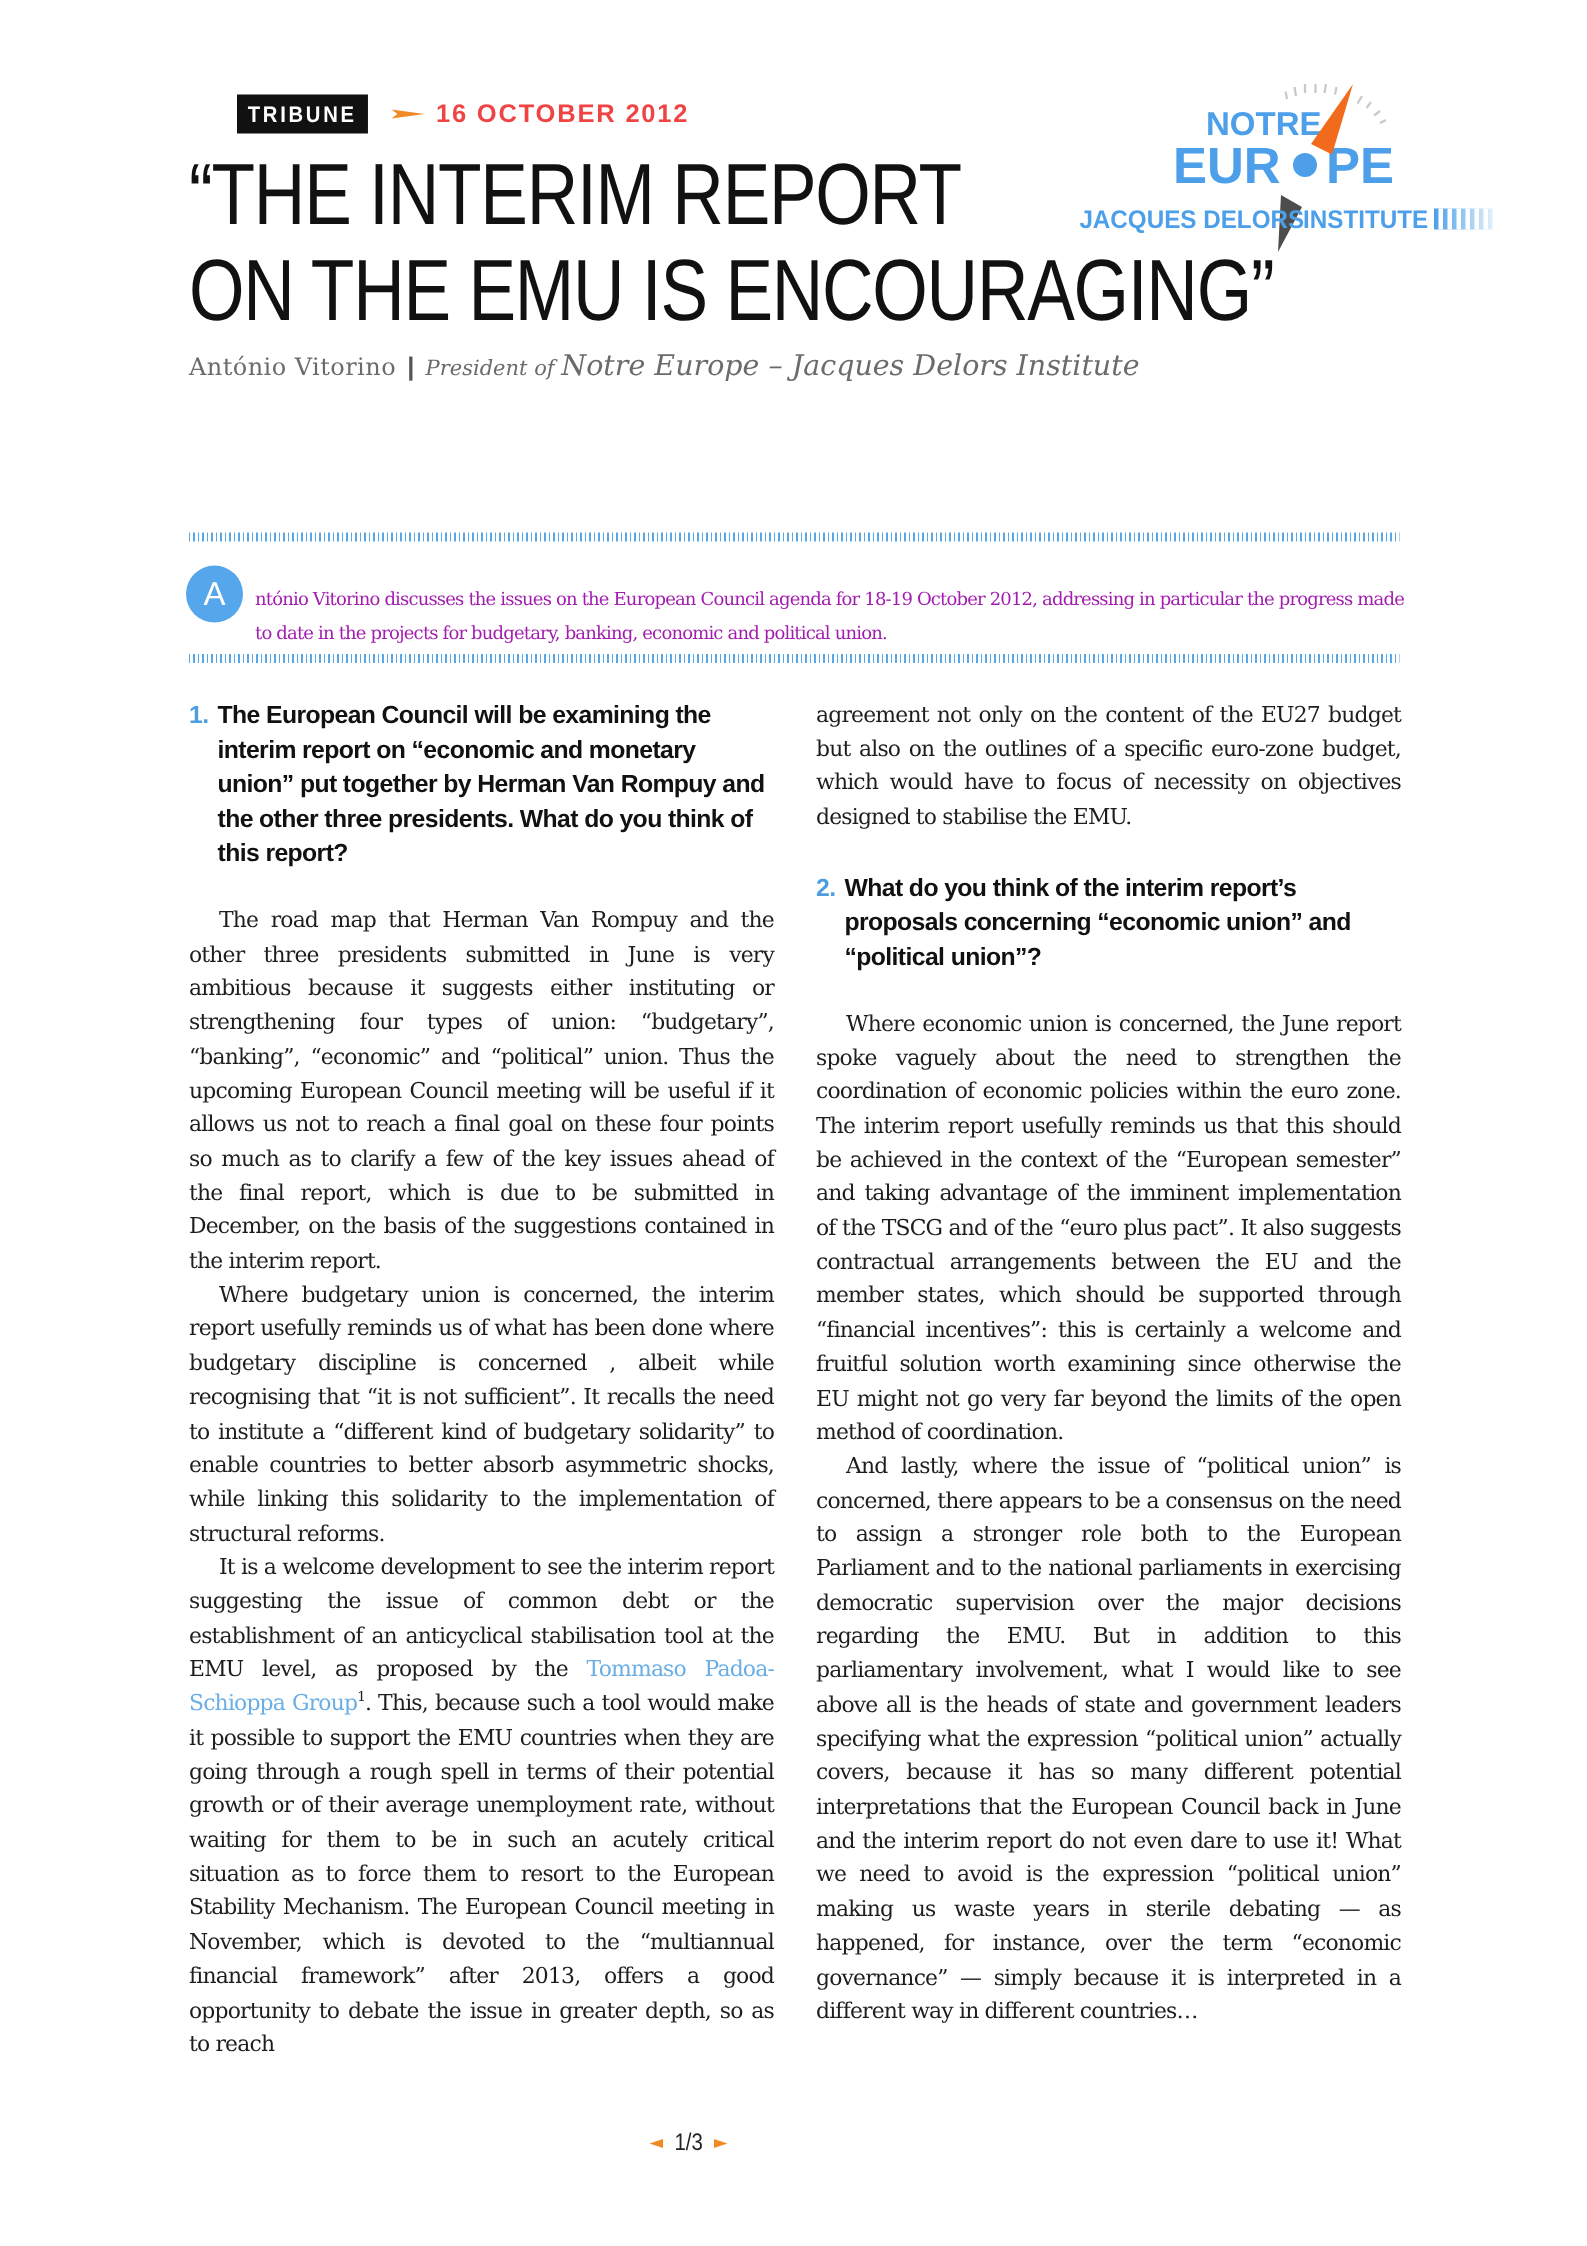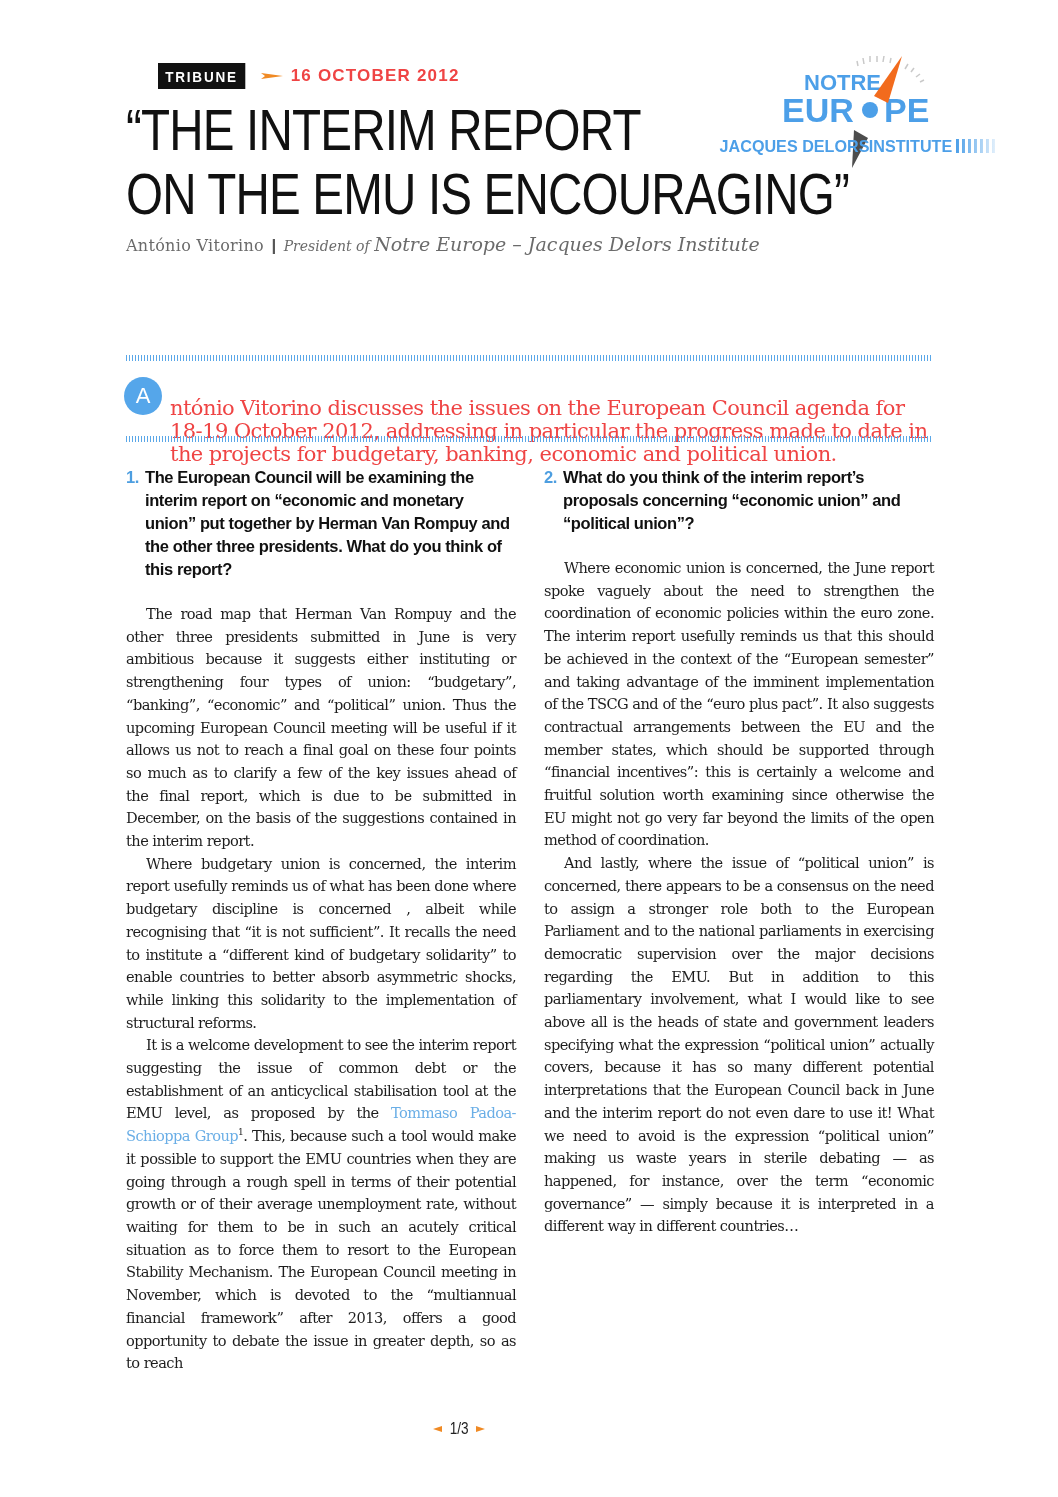--- a/index.html
+++ b/index.html
@@ -22,21 +22,21 @@
 
   
   .logo { position: absolute; left: 712px; top: 48px; width: 290px; height: 125px; }
 
   
   .rule { position: absolute; left: 126px; width: 807px; height: 6px;
           background: repeating-linear-gradient(90deg, #5aa7e8 0 1px, transparent 1px 3px); }
   .rule.top { top: 355px; }
   .rule.bottom { top: 436px; }
   .dropcap { position: absolute; left: 124px; top: 377px; width: 38px; height: 38px; border-radius: 50%; background: #55a6ea; color: #fff; font-family: "Liberation Sans", sans-serif; font-size: 22px; line-height: 38px; text-align: center; }
-  .intro { position: absolute; left: 170px; top: 376px; width: 770px; font-family: "DejaVu Serif", serif; font-size: 21px; line-height: 23px; color: #ef4444; letter-spacing: -0.55px; }
+  .intro { position: absolute; left: 170px; top: 376px; width: 770px; font-family: "DejaVu Serif", serif; font-size: 12px; line-height: 23px; color: #a21caf; letter-spacing: -0.55px; }
 
   
   .col { position: absolute; top: 466px; width: 390px; }
   .col.left { left: 126px; }
   .col.right { left: 544px; }
   .q { display: flex; font-family: "Liberation Sans", sans-serif; font-weight: bold; font-size: 16.5px; line-height: 23px; color: #111; letter-spacing: -0.4px; margin: 0 0 22px 0; }
   .q .num { color: #4d9ee0; width: 19px; flex: none; }
   .q .qt { flex: 1; }
   .p { font-family: "DejaVu Serif", serif; font-size: 14.6px; line-height: 22.7px; text-align: justify; margin: 0; text-indent: 20px; letter-spacing: -0.55px; color: #1d1d1d; }
   .p.noindent { text-indent: 0; }
@@ -125,20 +125,21 @@
   <div class="q">
     <span class="num">1.</span>
     <span class="qt">The European Council will be examining the interim report on “economic and monetary union” put together by Herman Van Rompuy and the other three presidents. What do you think of this report?</span>
   </div>
   <p class="p">The road map that Herman Van Rompuy and the other three presidents submitted in June is very ambitious because it suggests either instituting or strengthening four types of union: “budgetary”, “banking”, “economic” and “political” union. Thus the upcoming European Council meeting will be useful if it allows us not to reach a final goal on these four points so much as to clarify a few of the key issues ahead of the final report, which is due to be submitted in December, on the basis of the suggestions contained in the interim report.</p>
   <p class="p">Where budgetary union is concerned, the interim report usefully reminds us of what has been done where budgetary discipline is concerned , albeit while recognising that “it is not sufficient”. It recalls the need to institute a “different kind of budgetary solidarity” to enable countries to better absorb asymmetric shocks, while linking this solidarity to the implementation of structural reforms.</p>
   <p class="p"><span>It is a welcome development to see the interim report suggesting the issue of common debt or the establishment of an anticyclical stabilisation tool at the EMU level, as proposed by the </span><a class="link">Tommaso Padoa-Schioppa Group</a><sup>1</sup><span>. This, because such a tool would make it possible to support the EMU countries when they are going through a rough spell in terms of their potential growth or of their average unemployment rate, without waiting for them to be in such an acutely critical situation as to force them to resort to the European Stability Mechanism. The European Council meeting in November, which is devoted to the “multiannual financial framework” after 2013, offers a good opportunity to debate the issue in greater depth, so as to reach</span></p>
 </div>
 
 <div class="col right">
+  <p class="p noindent">agreement not only on the content of the EU27 budget but also on the outlines of a specific euro-zone budget, which would have to focus of necessity on objectives designed to stabilise the EMU.</p>
   <div class="q">
     <span class="num">2.</span>
     <span class="qt">What do you think of the interim report’s proposals concerning “economic union” and “political union”?</span>
   </div>
   <p class="p">Where economic union is concerned, the June report spoke vaguely about the need to strengthen the coordination of economic policies within the euro zone. The interim report usefully reminds us that this should be achieved in the context of the “European semester” and taking advantage of the imminent implementation of the TSCG and of the “euro plus pact”. It also suggests contractual arrangements between the EU and the member states, which should be supported through “financial incentives”: this is certainly a welcome and fruitful solution worth examining since otherwise the EU might not go very far beyond the limits of the open method of coordination.</p>
   <p class="p">And lastly, where the issue of “political union” is concerned, there appears to be a consensus on the need to assign a stronger role both to the European Parliament and to the national parliaments in exercising democratic supervision over the major decisions regarding the EMU. But in addition to this parliamentary involvement, what I would like to see above all is the heads of state and government leaders specifying what the expression “political union” actually covers, because it has so many different potential interpretations that the European Council back in June and the interim report do not even dare to use it! What we need to avoid is the expression “political union” making us waste years in sterile debating — as happened, for instance, over the term “economic governance” — simply because it is interpreted in a different way in different countries…</p>
 </div>
 
 <div class="pager">
   <span class="tri l"></span>

